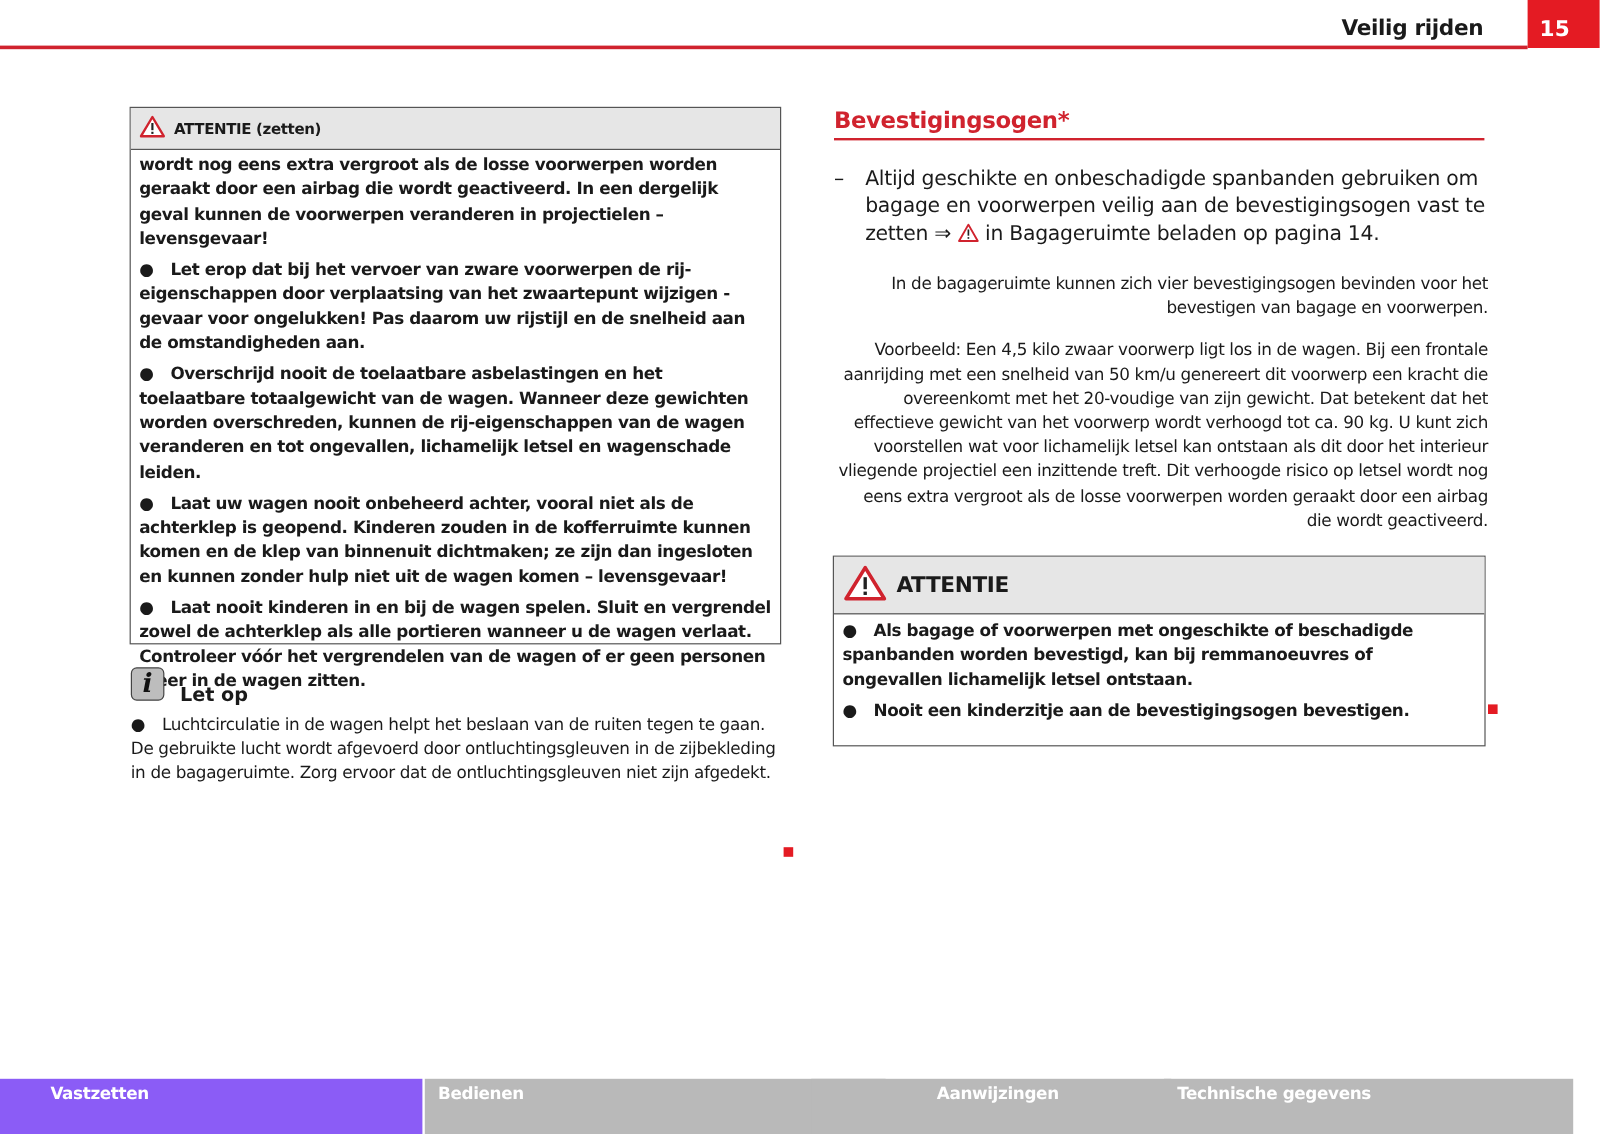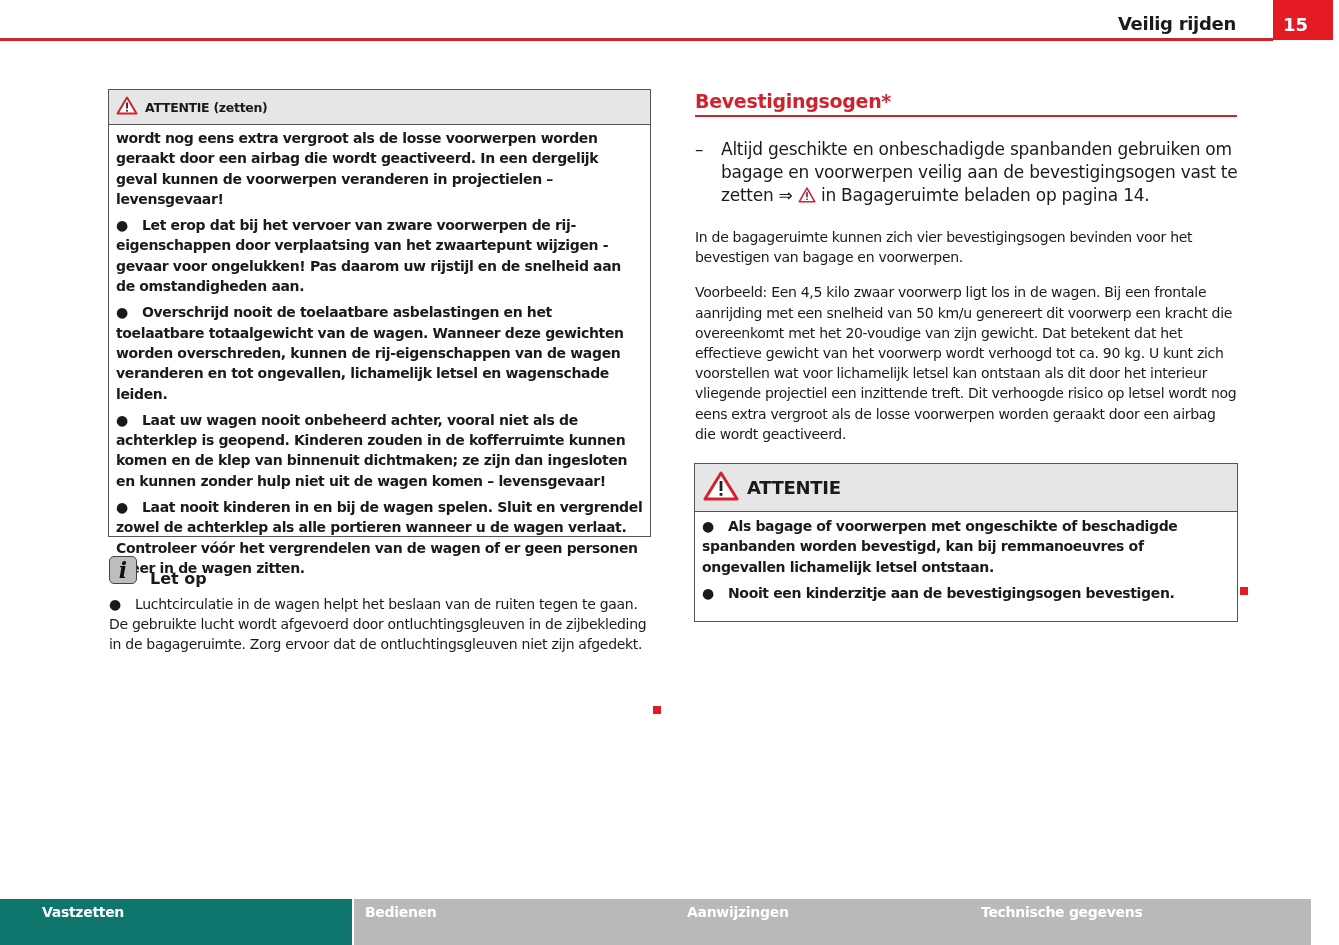--- a/index.html
+++ b/index.html
@@ -40,21 +40,21 @@
   
   .sec-title { font-size:19px; font-weight:bold; color:#d0232e; letter-spacing:-0.3px; }
   .sec-line { height:2px; background:#d0232e; }
   .dash-item { font-size:17px; line-height:23px; letter-spacing:-0.25px; display:flex; }
   .dash-item .dash { width:26px; flex:none; }
 
   
   .ftab { top:899px; height:46px; box-sizing:border-box; padding:5px 0 0 42px;
     color:#fff; font-weight:bold; font-size:14px; letter-spacing:-0.3px; }
   .ftab.g { background:#b9b9b9; padding-left:11px; }
-  .ftab.r { background:#0f766e; }
+  .ftab.r { background:#8b5cf6; }
 </style>
 </head>
 <body>
 
 <div class="abs hdr-line"></div>
 <div class="abs hdr-title">Veilig rijden</div>
 <div class="abs hdr-page">15</div>
 
 <div class="abs warnbox" style="left:108px; top:89px; width:543px; height:448px;">
   <div class="wh" style="height:35px; padding-left:7px;">
@@ -97,21 +97,21 @@
     <span class="tri" style="vertical-align:-2px;">
       <svg width="18" height="16" viewBox="0 0 18 16">
           <path d="M9 1.2 L16.8 14.8 L1.2 14.8 Z" fill="#fff" stroke="#d0232e" stroke-width="1.6" stroke-linejoin="round"></path>
           <rect x="8.3" y="5.2" width="1.4" height="5.2" fill="#222"></rect>
           <rect x="8.3" y="11.6" width="1.4" height="1.4" fill="#222"></rect>
         </svg>
     </span><span> in Bagageruimte beladen op pagina 14.</span>
   </span>
 </div>
 
-<div class="abs body-txt" style="left:695px; top:227px; width:545px;">
+<div class="abs body-txt" style="left:695px; top:227px; width:545px;text-align:right;">
   <p style="margin-bottom:15px;">In de bagageruimte kunnen zich vier bevestigingsogen bevinden voor het bevestigen van bagage en voorwerpen.</p>
   <p>Voorbeeld: Een 4,5 kilo zwaar voorwerp ligt los in de wagen. Bij een frontale aanrijding met een snelheid van 50 km/u genereert dit voorwerp een kracht die overeenkomt met het 20-voudige van zijn gewicht. Dat betekent dat het effectieve gewicht van het voorwerp wordt verhoogd tot ca. 90 kg. U kunt zich voorstellen wat voor lichamelijk letsel kan ontstaan als dit door het in­terieur vliegende projectiel een inzittende treft. Dit verhoogde risico op let­sel wordt nog eens extra vergroot als de losse voorwerpen worden geraakt door een airbag die wordt geactiveerd.</p>
 </div>
 
 <div class="abs warnbox" style="left:694px; top:463px; width:544px; height:159px;">
   <div class="wh" style="height:48px; padding-left:8px;">
     <span class="tri">
       <svg width="36" height="30" viewBox="0 0 36 30">
           <path d="M18 2 L34 28 L2 28 Z" fill="#fff" stroke="#d0232e" stroke-width="3" stroke-linejoin="round"></path>
           <rect x="16.6" y="10" width="2.8" height="10" fill="#222"></rect>
@@ -122,14 +122,14 @@
   </div>
   <div class="wb" style="padding-top:4px;">
     <p><span class="bul">●</span><span>Als bagage of voorwerpen met ongeschikte of beschadigde spanban­den worden bevestigd, kan bij remmanoeuvres of ongevallen lichamelijk letsel ontstaan.</span></p>
     <p><span class="bul">●</span><span>Nooit een kinderzitje aan de bevestigingsogen bevestigen.</span></p>
   </div>
 </div>
 <div class="abs endmark" style="left:1240px; top:587px;"></div>
 
 <div class="abs ftab r" style="left:0; width:352px;">Vastzetten</div>
 <div class="abs ftab g" style="left:354px; width:384px;">Bedienen</div>
-<div class="abs ftab g" style="left:676px; width:300px;">Aanwijzingen</div>
+<div class="abs ftab g" style="left:676px; width:300px;text-align:center;">Aanwijzingen</div>
 <div class="abs ftab g" style="left:970px; width:341px;">Technische gegevens</div>
 
 </body></html>

